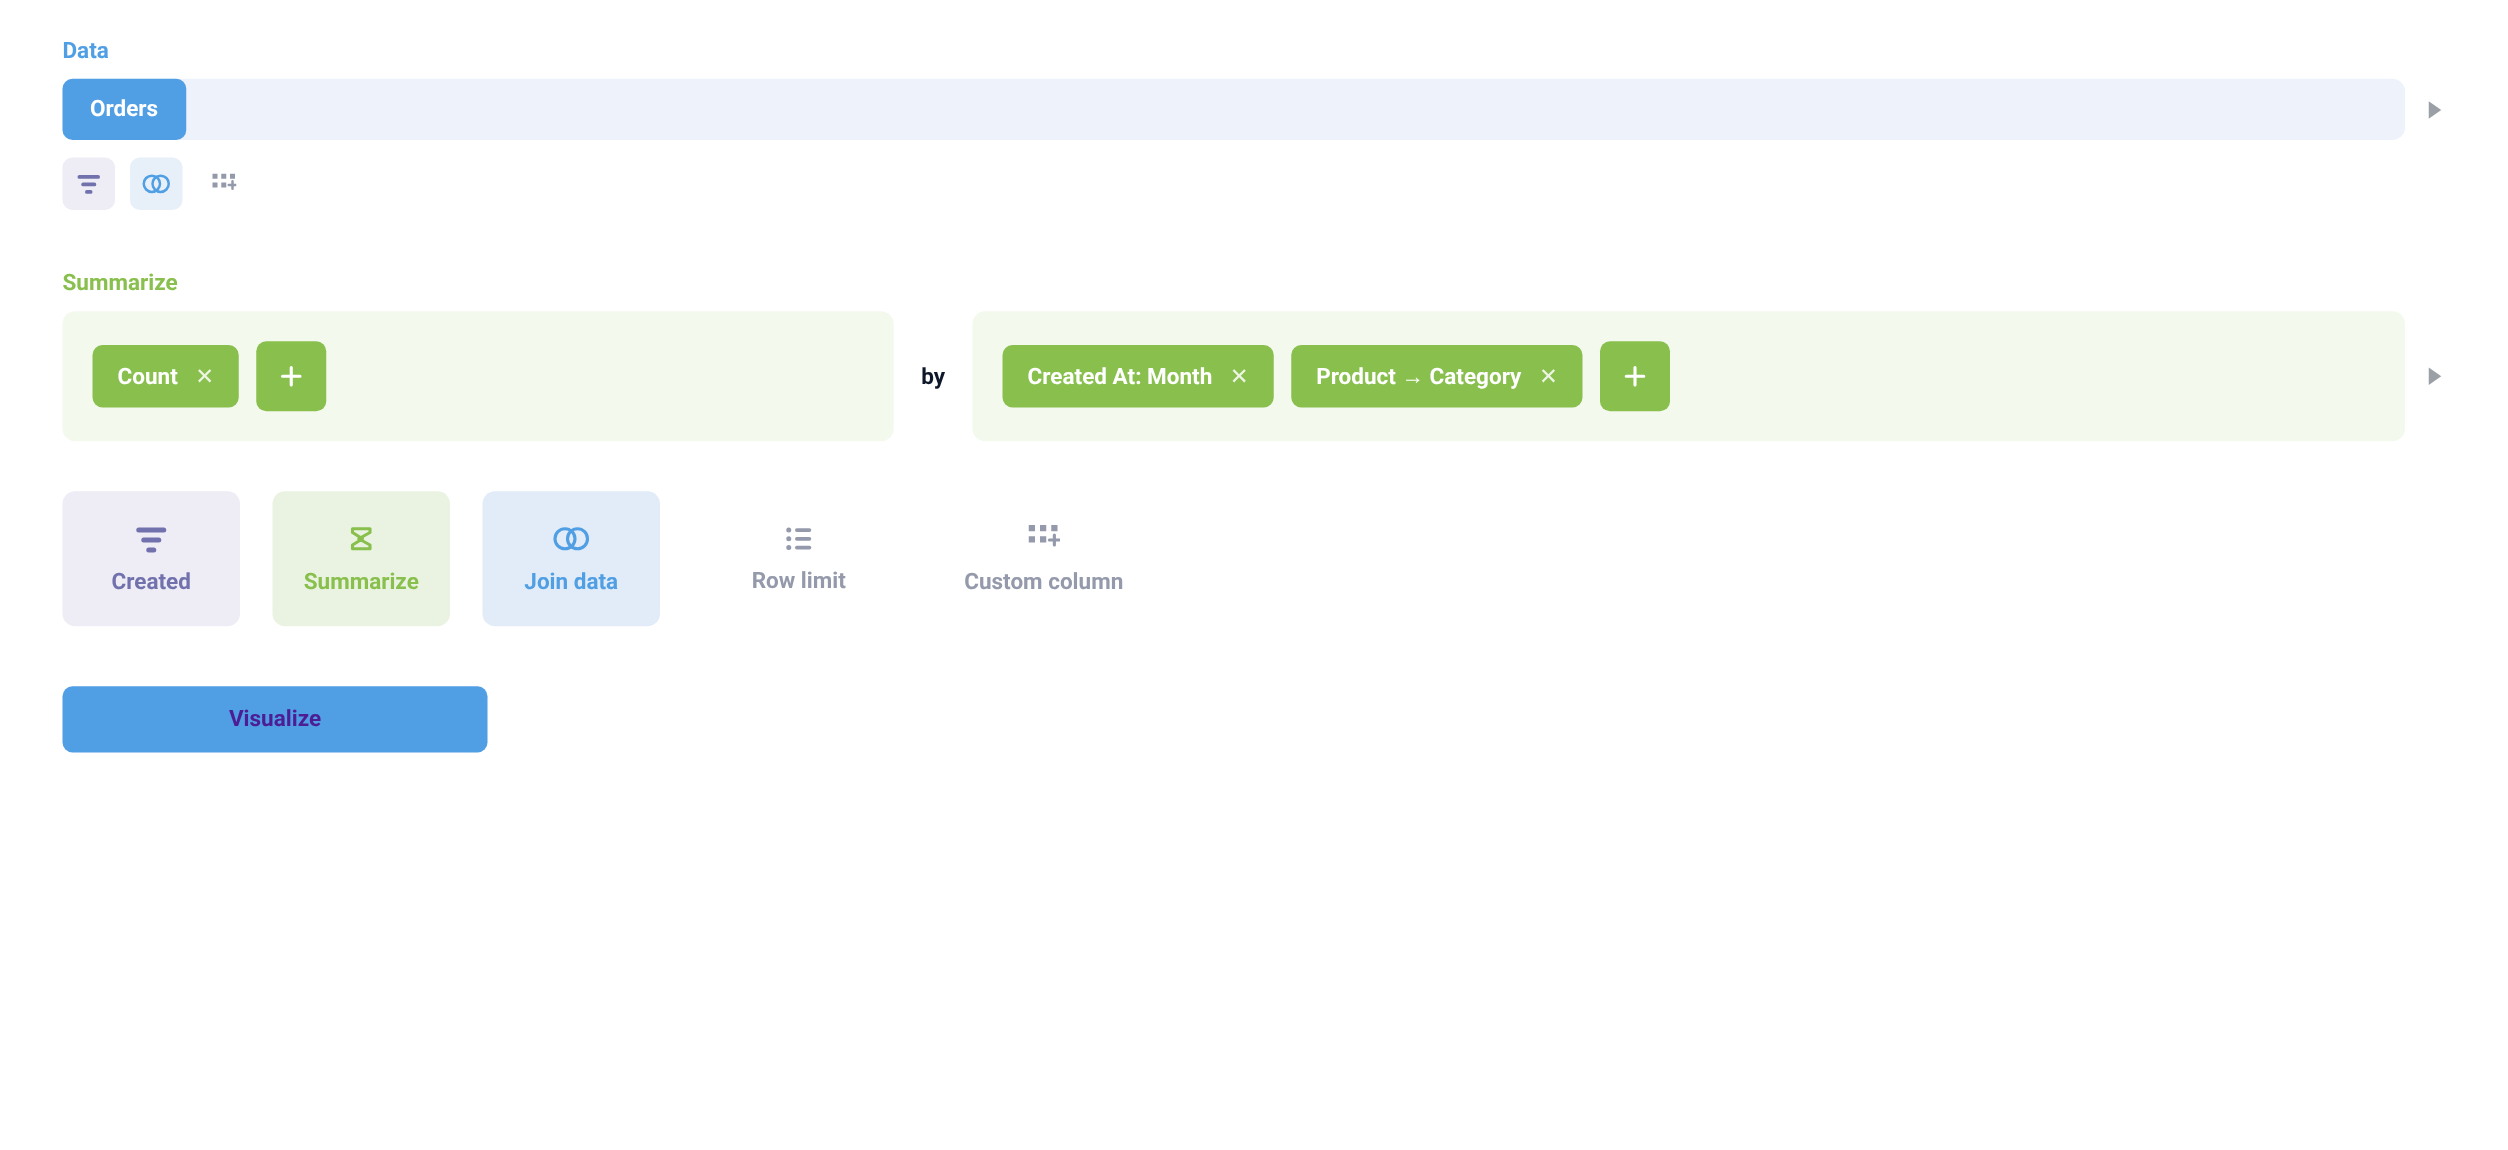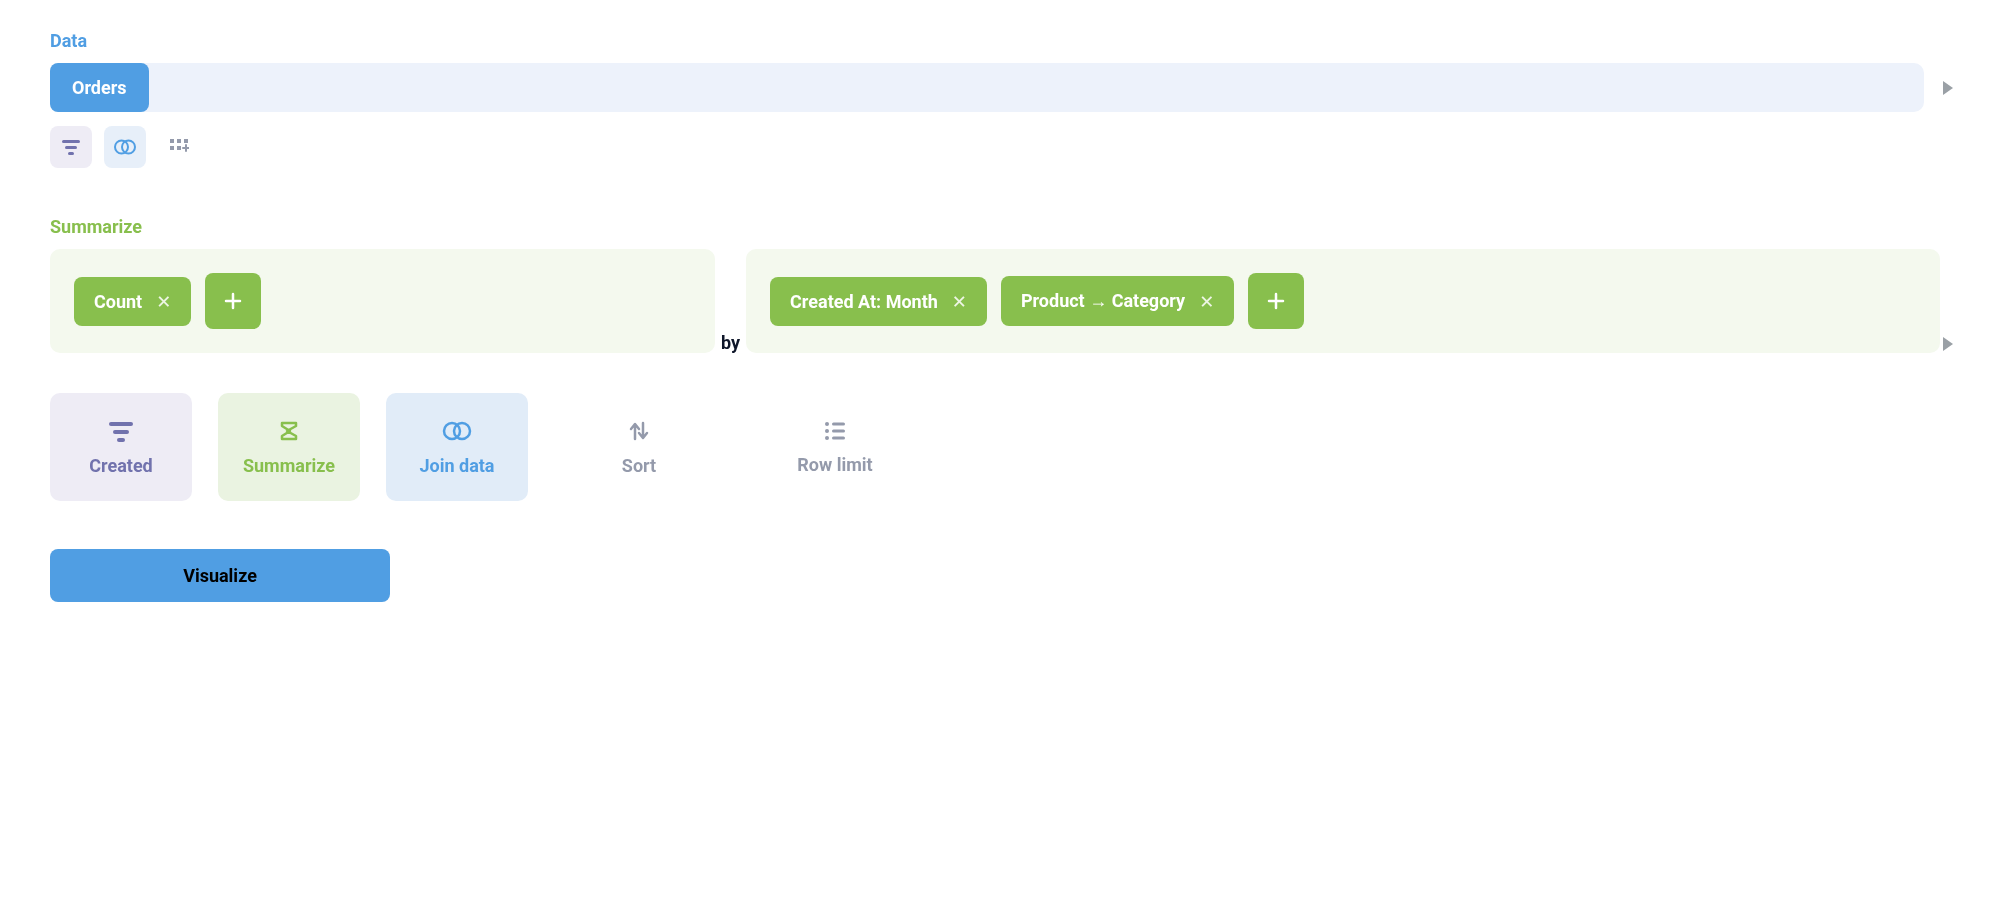--- a/index.html
+++ b/index.html
@@ -70,21 +70,22 @@
       background: #e7eff9;
     }
     .small-tool.plain {
       background: transparent;
     }
     .summarize-section {
       margin-top: 48px;
     }
     .summarize-row {
       display: flex;
-      align-items: flex-end;
+      align-items: center;
+      gap: 16px;
     }
     .summarize-well {
       background: #f4f9ee;
       border-radius: 10px;
       padding: 24px;
       display: flex;
       align-items: center;
       gap: 14px;
     }
     .summarize-well.agg {
@@ -163,21 +164,21 @@
       color: #949aab;
       width: 170px;
     }
     .action-btn .action-label {
       font-size: 18px;
       font-weight: 700;
     }
     .visualize-btn {
       margin-top: 48px;
       background: #509ee3;
-      color: #000000;
+      color: #4c1d95;
       font-weight: 700;
       font-size: 18px;
       border: none;
       border-radius: 8px;
       padding: 16px 0;
       width: 340px;
       cursor: pointer;
       text-align: center;
     }
     svg {
@@ -278,32 +279,36 @@
     <span class="action-label">Summarize</span>
   </div>
   <div class="action-btn joindata">
     <svg width="32" height="24" viewBox="0 0 32 24">
       <circle cx="11" cy="12" r="8" fill="none" stroke="#509ee3" stroke-width="2.5"></circle>
       <circle cx="21" cy="12" r="8" fill="none" stroke="#509ee3" stroke-width="2.5"></circle>
     </svg>
     <span class="action-label">Join data</span>
   </div>
   <div class="action-btn plain">
-    <svg width="24" height="24" viewBox="0 0 24 24">
-      <path d="M8 20 L8 6 M4 10 L8 5 L12 10" fill="none" stroke="#949aab" stroke-width="2.5" stroke-linecap="round" stroke-linejoin="round"></path>
-      <path d="M16 4 L16 18 M12 14 L16 19 L20 14" fill="none" stroke="#949aab" stroke-width="2.5" stroke-linecap="round" stroke-linejoin="round"></path>
-    </svg>
-    <span class="action-label">Sort</span>
-  </div>
-  <div class="action-btn plain">
     <svg width="24" height="22" viewBox="0 0 24 22">
       <circle cx="4" cy="4" r="2" fill="#949aab"></circle>
       <rect x="9" y="2.5" width="13" height="3" rx="1.5" fill="#949aab"></rect>
       <circle cx="4" cy="11" r="2" fill="#949aab"></circle>
       <rect x="9" y="9.5" width="13" height="3" rx="1.5" fill="#949aab"></rect>
       <circle cx="4" cy="18" r="2" fill="#949aab"></circle>
       <rect x="9" y="16.5" width="13" height="3" rx="1.5" fill="#949aab"></rect>
     </svg>
     <span class="action-label">Row limit</span>
   </div>
+  <div class="action-btn plain">
+    <svg width="26" height="24" viewBox="0 0 26 24">
+      <rect x="1" y="1" width="5" height="5" fill="#949aab"></rect>
+      <rect x="10" y="1" width="5" height="5" fill="#949aab"></rect>
+      <rect x="19" y="1" width="5" height="5" fill="#949aab"></rect>
+      <rect x="1" y="10" width="5" height="5" fill="#949aab"></rect>
+      <rect x="10" y="10" width="5" height="5" fill="#949aab"></rect>
+      <path d="M21.5 9 L21.5 17 M17.5 13 L25.5 13" stroke="#949aab" stroke-width="2.5" stroke-linecap="round"></path>
+    </svg>
+    <span class="action-label">Custom column</span>
+  </div>
 </div>
 
 <div class="visualize-btn">Visualize</div>
 
 </body></html>

